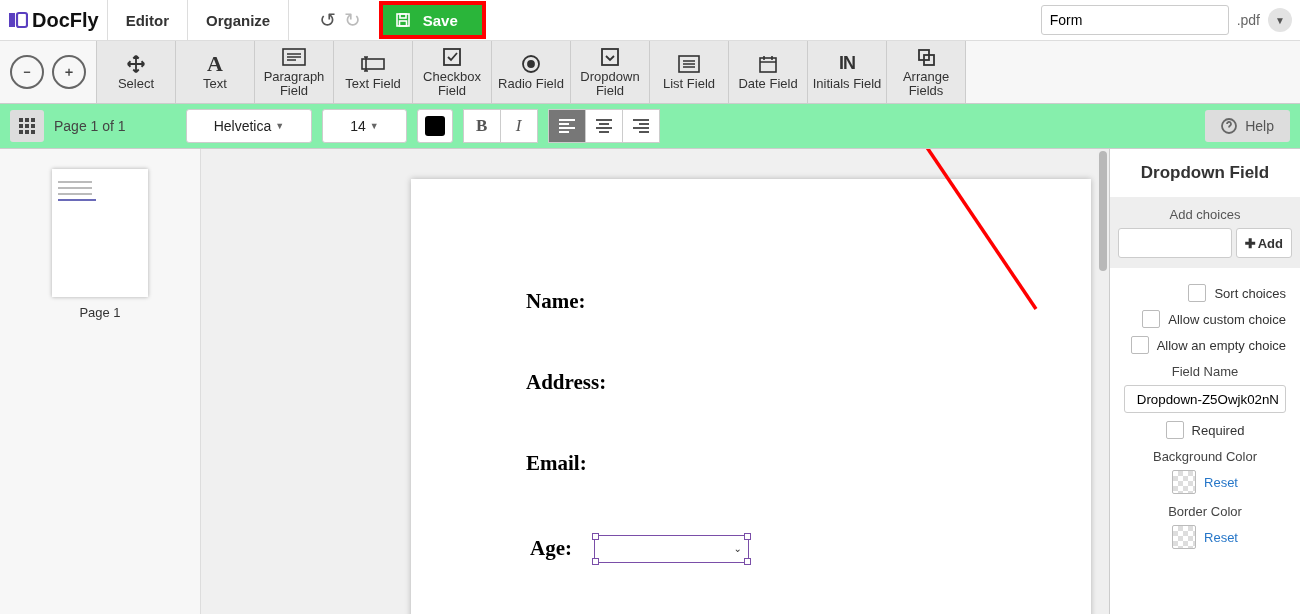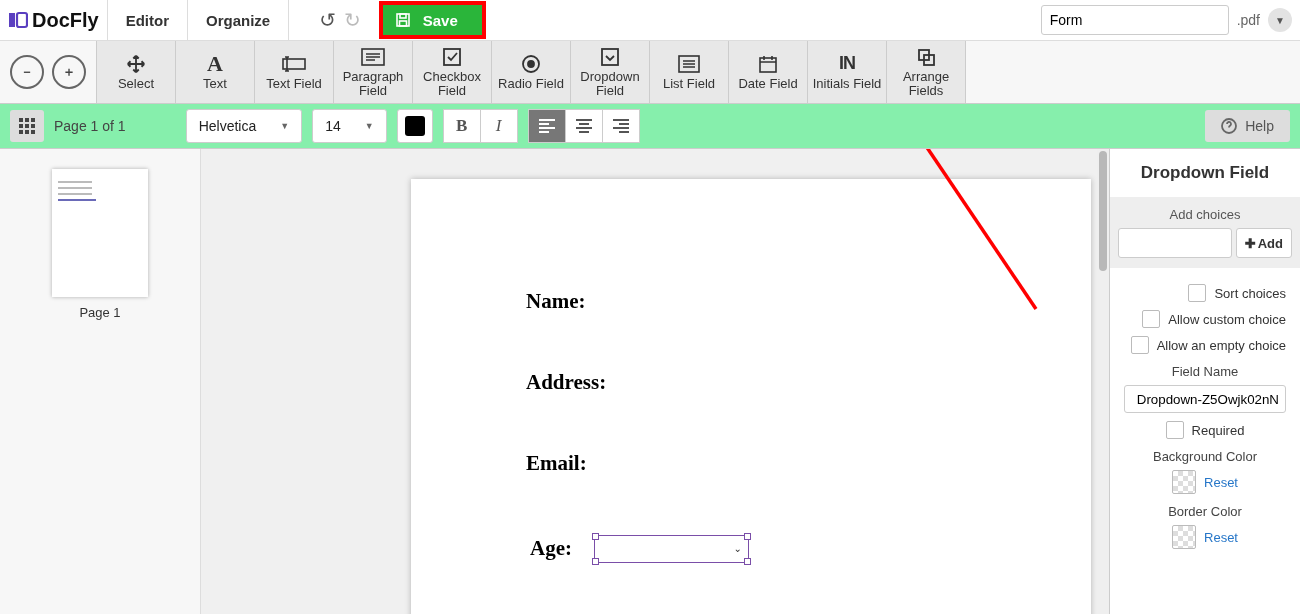--- a/index.html
+++ b/index.html
@@ -21,21 +21,21 @@
   .toolbar2{height:62px;background:#f7f7f7;border-bottom:1px solid #ccc;display:flex;align-items:stretch;}
   .zoom{display:flex;align-items:center;gap:8px;padding:0 10px;}
   .zoom-btn{width:30px;height:30px;border:2px solid #666;border-radius:50%;display:flex;align-items:center;justify-content:center;font-size:13px;font-weight:800;cursor:pointer;color:#444;}
   .ribbon{display:flex;align-items:stretch;background:#e8e8e8;border:1px solid #ccc;border-top:none;border-bottom:none;margin-left:0;}
   .ritem{width:78px;border-right:1px solid #ccc;display:flex;flex-direction:column;align-items:center;justify-content:center;gap:2px;cursor:pointer;color:#333;font-size:13px;line-height:1.1;text-align:center;}
   .ritem:last-child{border-right:none;}
   .ritem .ic{height:22px;display:flex;align-items:center;justify-content:center;}
   .bar3{height:44px;background:#86efac;border-bottom:1px solid #ccc;display:flex;align-items:center;padding:0 10px;gap:10px;}
   .grid-btn{width:34px;height:32px;background:#ddd;border-radius:3px;display:flex;align-items:center;justify-content:center;cursor:pointer;}
   .pg-label{color:#444;}
-  .sel{height:32px;border:1px solid #ccc;border-radius:3px;background:#fff;display:flex;align-items:center;padding:0 12px;gap:24px;cursor:pointer;}
+  .sel{height:32px;border:1px solid #ccc;border-radius:3px;background:#fff;display:flex;align-items:center;padding:0 27px;gap:4px;cursor:pointer;}
   .sel .caret{font-size:9px;color:#666;}
   .swatch{width:34px;height:32px;border:1px solid #ccc;border-radius:3px;background:#fff;display:flex;align-items:center;justify-content:center;}
   .swatch-inner{width:20px;height:20px;background:#000;border-radius:3px;}
   .fmt-group{display:flex;}
   .fmt-btn{width:36px;height:32px;border:1px solid #ccc;background:#fff;display:flex;align-items:center;justify-content:center;color:#555;cursor:pointer;font-family:Georgia,serif;font-size:17px;}
   .fmt-btn.bold{font-weight:800;}
   .fmt-btn.ital{font-style:italic;}
   .fmt-btn.active{background:#777;color:#fff;}
   .fmt-btn+.fmt-btn{border-left:none;}
   .help-btn{margin-left:auto;background:#ddd;height:32px;padding:0 16px;border-radius:3px;display:flex;align-items:center;gap:8px;color:#555;cursor:pointer;}
@@ -127,35 +127,35 @@
           </svg>
         </span>
         <span>Select</span>
       </div>
     <div class="ritem">
         <span class="ic" style="font-family:Georgia;font-size:22px;font-weight:700">A</span>
         <span>Text</span>
       </div>
     <div class="ritem">
         <span class="ic">
+          <svg width="24" height="18" viewBox="0 0 24 18" fill="none" stroke="#333" stroke-width="1.6">
+            <rect x="1" y="1" width="22" height="16"></rect>
+            <path d="M5 6h14M5 9h14M5 12h9"></path>
+          </svg>
+        </span>
+        <span>Paragraph Field</span>
+      </div>
+    <div class="ritem">
+        <span class="ic">
           <svg width="24" height="16" viewBox="0 0 24 16" fill="none" stroke="#333" stroke-width="1.6">
             <rect x="1" y="3" width="22" height="10"></rect>
             <path d="M5 1v14M3 1h4M3 15h4"></path>
           </svg>
         </span>
         <span>Text Field</span>
-      </div>
-    <div class="ritem">
-        <span class="ic">
-          <svg width="24" height="18" viewBox="0 0 24 18" fill="none" stroke="#333" stroke-width="1.6">
-            <rect x="1" y="1" width="22" height="16"></rect>
-            <path d="M5 6h14M5 9h14M5 12h9"></path>
-          </svg>
-        </span>
-        <span>Paragraph Field</span>
       </div>
     <div class="ritem">
         <span class="ic">
           <svg width="20" height="20" viewBox="0 0 20 20" fill="none" stroke="#333" stroke-width="1.8">
             <rect x="2" y="2" width="16" height="16"></rect>
             <path d="M6 10l3 3 6-7"></path>
           </svg>
         </span>
         <span>Checkbox Field</span>
       </div>

